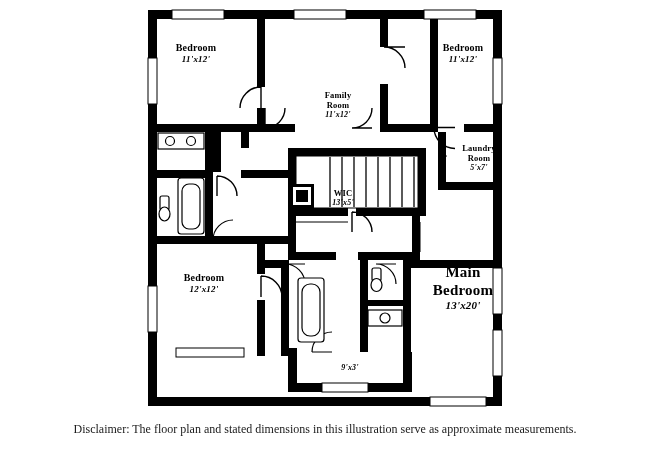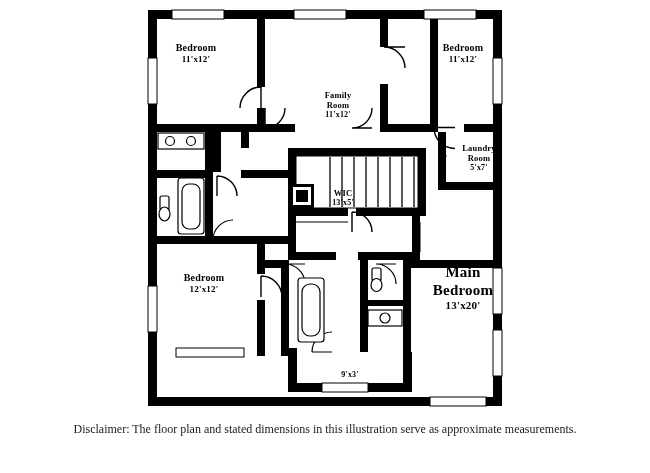--- a/index.html
+++ b/index.html
@@ -35,20 +35,21 @@
   }
   .room-label .rn {
     display: block;
     font-size: 11.5px;
     letter-spacing: 0.2px;
   }
   .room-label .rd {
     display: block;
     font-size: 10px;
     letter-spacing: 0.2px;
+    font-style: italic;
   }
   .room-label.small .rn { font-size: 8.5px; }
   .room-label.small .rd { font-size: 8px; }
   .room-label.mid .rn { font-size: 10px; }
   .room-label.mid .rd { font-size: 9px; }
   .room-label.big .rn { font-size: 15px; }
   .room-label.big .rd { font-size: 11px; }
   #disclaimer {
     position: absolute;
     left: 0;
@@ -257,21 +258,21 @@
     <span class="rn">Bedroom</span>
     <span class="rd">12'x12'</span>
   </div>
 
   <div class="room-label big" style="left:408px; top:264px; width:110px;">
     <span class="rn">Main</span>
     <span class="rn">Bedroom</span>
     <span class="rd">13'x20'</span>
   </div>
 
-  <div class="room-label small" style="left:305px; top:363px; width:90px;margin-top:7px;">
+  <div class="room-label small" style="left:305px; top:363px; width:90px;">
     <span class="rd">9'x3'</span>
   </div>
 
   <div id="disclaimer">
     <div>Disclaimer: The floor plan and stated dimensions in this illustration serve as approximate measurements.</div>
   </div>
 
 </div>
 
 </body></html>

